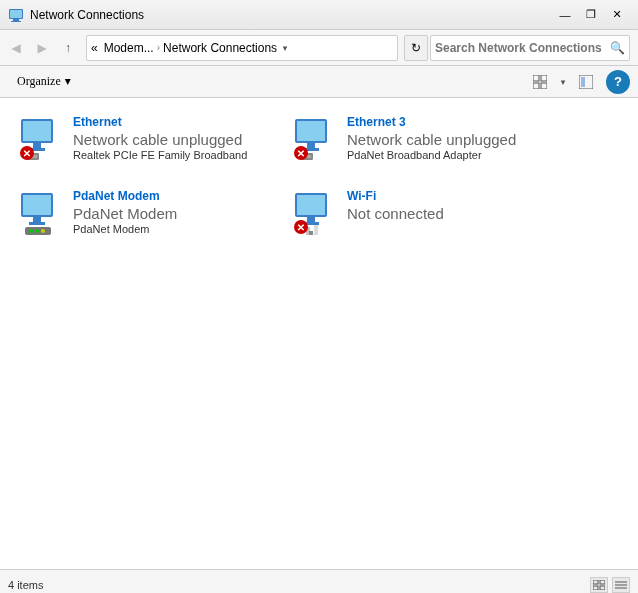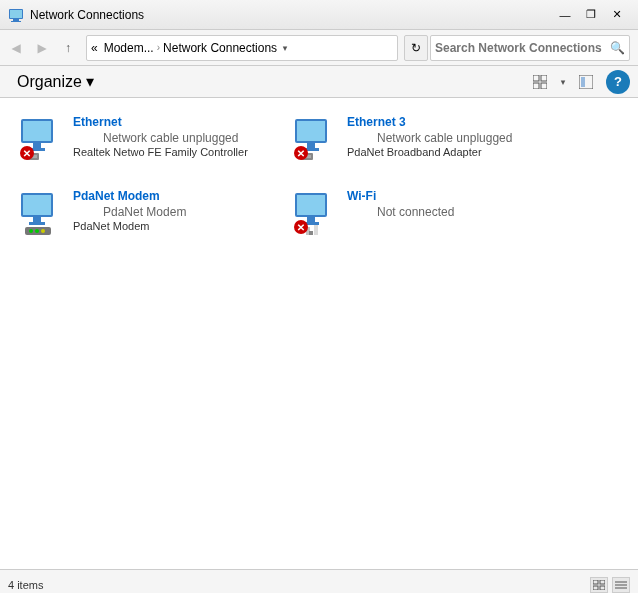--- a/index.html
+++ b/index.html
@@ -98,23 +98,23 @@
       display: flex;
       align-items: center;
       padding: 0 8px;
     }
     .organize-btn {
       height: 24px;
       padding: 0 8px;
       border: 1px solid transparent;
       background: transparent;
       cursor: pointer;
-      font-size: 16px;
+      font-size: 12px;
       border-radius: 2px;
-      display: flex; align-items: center; gap: 4px;
+      display: flex; align-items: center; gap: 4px; font-family: Liberation Serif, serif;
     }
 
     .toolbar-right {
       margin-left: auto;
       display: flex;
       align-items: center;
       gap: 2px;
     }
     .view-btn {
       width: 28px; height: 24px;
@@ -166,21 +166,21 @@
 
     .net-icon-container {
       position: relative;
       width: 48px; height: 48px;
       flex-shrink: 0;
       margin-right: 8px;
     }
 
     .net-info { flex: 1; min-width: 0; }
     .net-name { font-size: 12px; color: #0066cc; font-weight: bold; margin-bottom: 2px; }
-    .net-status { font-size: 12px; color: #666; margin-bottom: 1px; margin-left: 30px; }
+    .net-status { font-size: 15px; color: #666; margin-bottom: 1px; }
     .net-adapter { font-size: 11px; color: #333; white-space: nowrap; overflow: hidden; text-overflow: ellipsis; }
 
     
     .status-bar {
       height: 24px;
       background: #f5f5f5;
       border-top: 1px solid #ccc;
       display: flex;
       align-items: center;
       padding: 15px 8px;
@@ -286,21 +286,21 @@
       <rect x="12" y="40" width="8" height="3" fill="#aaa"></rect>
 
         <circle cx="10" cy="38" r="7" fill="#cc0000"></circle>
         <text x="10" y="42" text-anchor="middle" fill="white" font-size="10" font-weight="bold">✕</text>
 
     </svg>
     </div>
     <div class="net-info">
       <div class="net-name">Ethernet</div>
       <div class="net-status">Network cable unplugged</div>
-      <div class="net-adapter">Realtek Netwo FE Family Controller</div>
+      <div class="net-adapter">Realtek PCIe FE Family Broadband</div>
     </div>
   </div>
     <div class="net-item">
     <div class="net-icon-container">
       
     <svg class="adapter-svg" viewBox="0 0 48 48" xmlns="http://www.w3.org/2000/svg">
 
       <rect x="4" y="4" width="32" height="24" rx="2" fill="#3a80c8"></rect>
 
       <rect x="6" y="6" width="28" height="20" fill="#87cef0"></rect>

